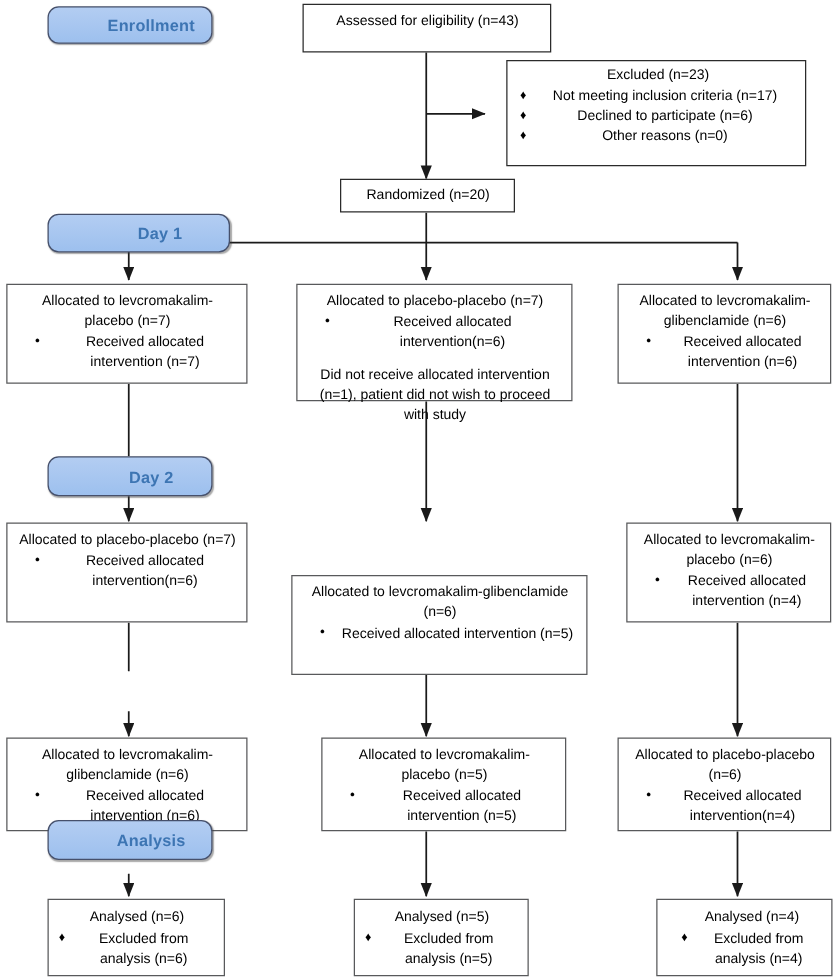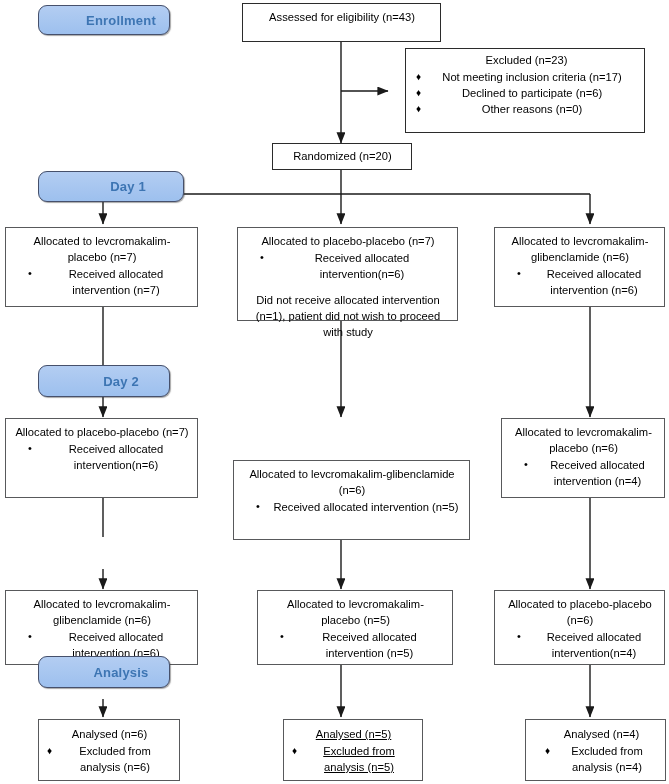--- a/index.html
+++ b/index.html
@@ -246,21 +246,21 @@
   </div>
 
   <div class="node diamond-list" style="left:38px; top:719px; width:142px; height:62px; padding-top:7px;">
     <span class="title">Analysed (n=6)</span>
     <ul>
       <li><span class="bullet">♦</span><span>Excluded from
 analysis (n=6)</span></li>
     </ul>
   </div>
 
-  <div class="node diamond-list" style="left:283px; top:719px; width:140px; height:62px; padding-top:7px;text-decoration:underline;">
+  <div class="node diamond-list" style="left:283px; top:719px; width:140px; height:62px; padding-top:7px;">
     <span class="title">Analysed (n=5)</span>
     <ul>
       <li><span class="bullet">♦</span><span>Excluded from
 analysis (n=5)</span></li>
     </ul>
   </div>
 
   <div class="node diamond-list" style="left:525px; top:719px; width:141px; height:62px; padding-top:7px;padding-left:19px;">
     <span class="title">Analysed (n=4)</span>
     <ul>

